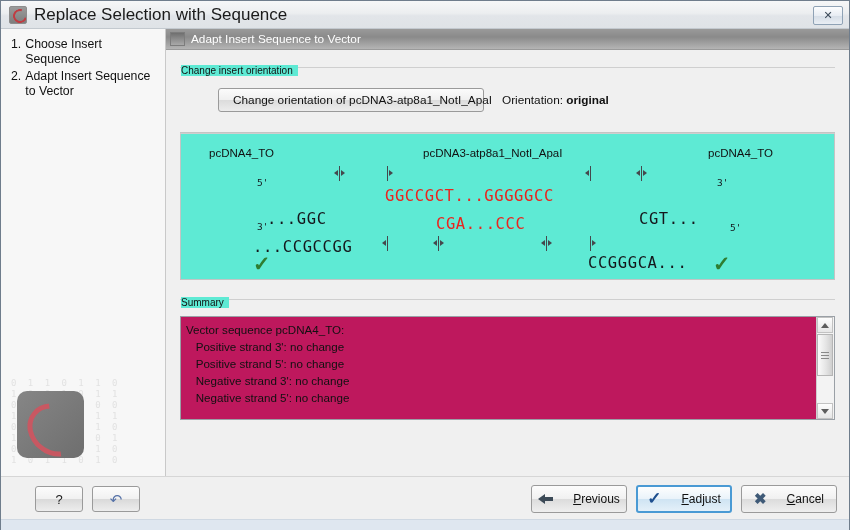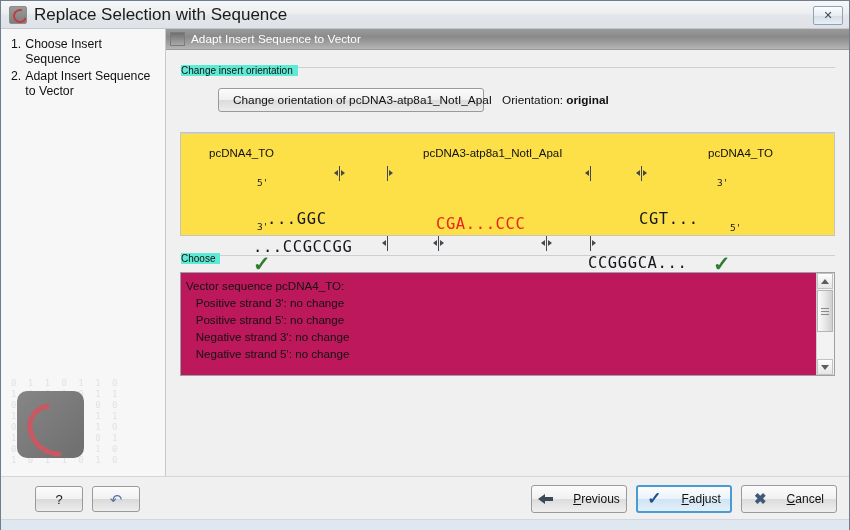--- a/index.html
+++ b/index.html
@@ -193,23 +193,23 @@
     box-sizing: border-box;
     margin-left: 32px;
   }
   .orient-btn { width: 266px; text-align: center; }
   .orient-label { font-size: 11.8px; color: #111; margin-left: 18px; }
   .orient-label b { font-weight: bold; }
 
   
   .seq-box {
     position: relative;
-    height: 104px;
+    height: 148px;
     border: 1px solid #c4c4c4;
-    background: #fde047;
+    background: #5eead4;
     box-sizing: border-box;
   }
   .seq-name {
     position: absolute;
     font-size: 11.5px;
     color: #111;
     white-space: nowrap;
   }
   .seg {
     position: absolute;
@@ -469,20 +469,21 @@
                   <div class="arrow-l"></div>
               </div>
               <div class="handle" style="left:454px; top:33px;">
                 <div class="bar"></div>
                   <div class="arrow-l"></div>
                   <div class="arrow-r"></div>
               </div>
 
               <div class="tick" style="left:76px; top:44px;">5'</div>
               <div class="seg black" style="left:86px; top:54px;">...GGC</div>
+              <div class="seg red" style="left:204px; top:54px;">GGCCGCT...GGGGGCC</div>
               <div class="seg black" style="left:458px; top:54px;">CGT...</div>
               <div class="tick" style="left:536px; top:44px;">3'</div>
 
               <div class="tick" style="left:76px; top:88px;">3'</div>
               <div class="seg black" style="left:72px; top:82px;">...CCGCCGG</div>
               <div class="seg red" style="left:255px; top:82px;">CGA...CCC</div>
               <div class="seg black" style="left:407px; top:98px;">CCGGGCA...</div>
               <div class="tick" style="left:549px; top:89px;">5'</div>
 
               <div class="handle" style="left:200px; top:103px;">
@@ -505,21 +506,21 @@
               </div>
 
               <div class="check" style="left:72px; top:122px;">✓</div>
               <div class="check" style="left:532px; top:122px;">✓</div>
             </div>
           </div>
         </div>
 
         <div class="group">
           <div class="group-line"></div>
-          <span class="group-title">Choose</span>
+          <span class="group-title">Summary</span>
           <div class="group-body">
             <div class="summary-box">
               <div class="summary-text">Vector sequence pcDNA4_TO:
    Positive strand 3': no change
    Positive strand 5': no change
    Negative strand 3': no change
    Negative strand 5': no change
 
 Insert sequence pcDNA3-atp8a1_NotI_ApaI (orientation: original):</div>
               <div class="vscroll">

